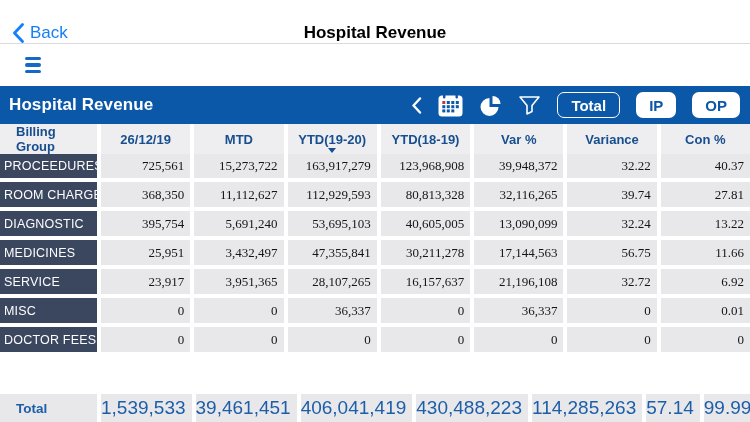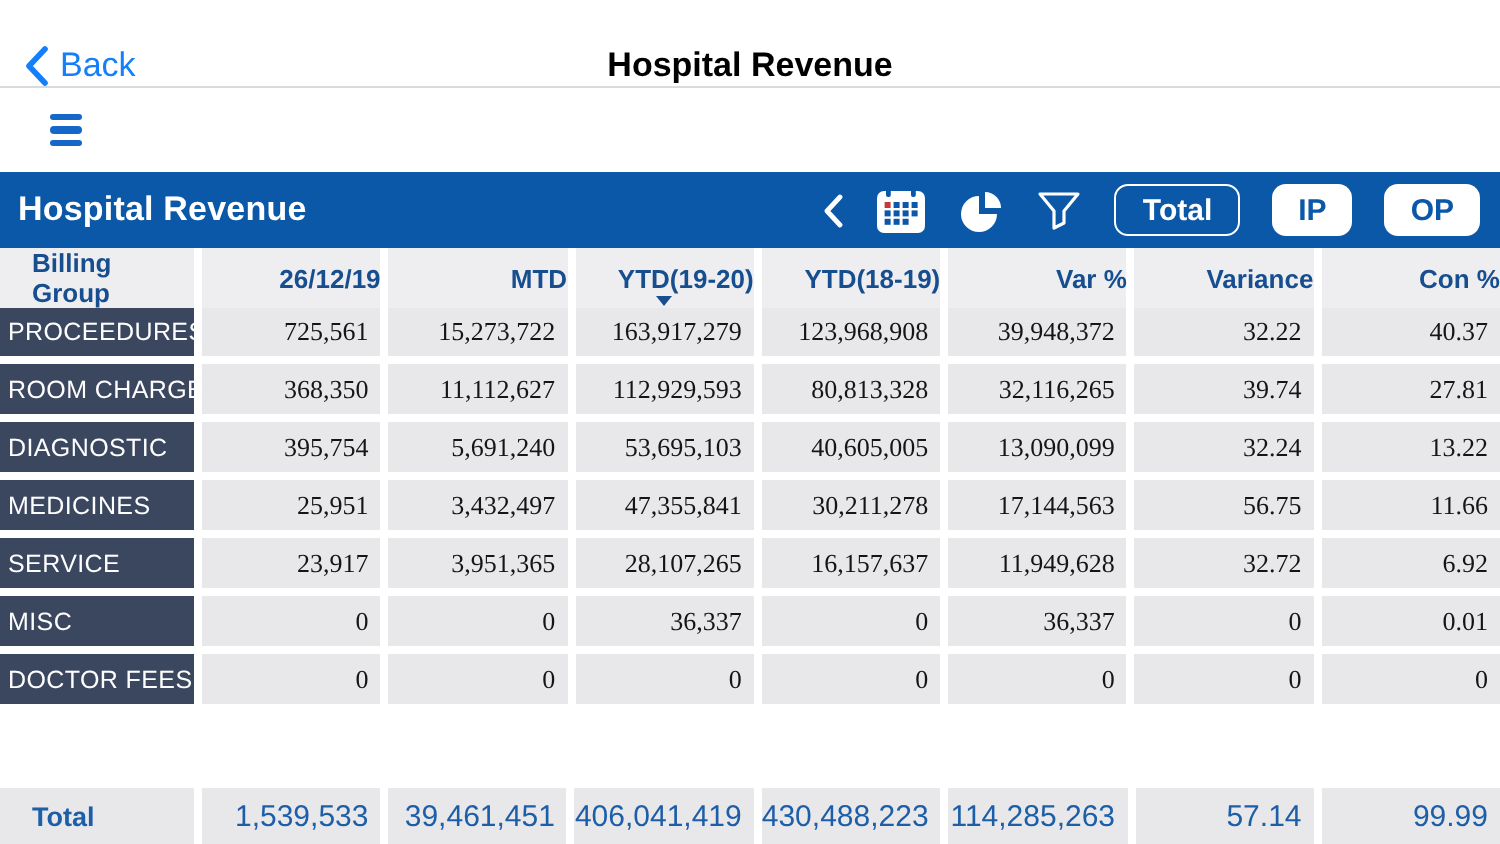--- a/index.html
+++ b/index.html
@@ -28,36 +28,36 @@
   .ico { display:flex; align-items:center; justify-content:center; cursor:pointer; }
   .btn { height:26px; border-radius:7px; font-size:15px; font-weight:600;
          font-family:inherit; padding:0 13px; cursor:pointer; line-height:1; }
   .btn.outline { background:transparent; border:1.5px solid #fff; color:#fff; }
   .btn.solid   { background:#fff; border:none; color:#0B58A8; }
   
   .grid { display:grid; grid-template-columns:97px repeat(7,1fr); gap:4px;
           background:#fff; flex:none; }
   .header-grid { height:28px; }
   .hcell { background:#EEEEF0; color:#174E8F; font-size:13px; font-weight:700;
-           display:flex; align-items:center; justify-content:flex-end; position:relative; }
+           display:flex; align-items:center; justify-content:center; position:relative; }
   .hcell.first { justify-content:flex-start; padding-left:16px; }
   .sort-arrow { position:absolute; bottom:1px; left:50%; transform:translateX(-50%);
                 width:0; height:0; border-left:4px solid transparent;
                 border-right:4px solid transparent; border-top:5px solid #174E8F; }
   .body-grid { grid-auto-rows:25px; margin-top:1px; }
   .lcell { background:#3B475F; color:#FDFDFE; font-size:12.5px; display:flex;
            align-items:center; padding-left:4px; letter-spacing:0.2px; cursor:pointer;
            white-space:nowrap; }
   .ncell { background:#E8E8EA; color:#151517; font-size:13px; display:flex;
            align-items:center; justify-content:flex-end; padding-right:6px;font-family:Liberation Serif, serif; }
   .spacer { flex:1; background:#fff; }
   .total-grid { height:28px; }
   .tlabel { background:#E8E8EA; color:#1D5EA8; font-size:13.5px; font-weight:600;
             display:flex; align-items:center; padding-left:16px; }
-  .tcell  { background:#E8E8EA; color:#1D5EA8; font-size:15px; display:flex;
+  .tcell  { background:#E8E8EA; color:#1D5EA8; font-size:19px; display:flex;
             align-items:center; justify-content:flex-end; padding-right:6px; }
 </style>
 </head>
 <body>
 
 <div class="screen">
 
   <div class="nav">
     <div class="back">
       <span class="ico">
@@ -182,21 +182,21 @@
       <div class="ncell">47,355,841</div>
       <div class="ncell">30,211,278</div>
       <div class="ncell">17,144,563</div>
       <div class="ncell">56.75</div>
       <div class="ncell">11.66</div>
       <div class="lcell">SERVICE</div>
       <div class="ncell">23,917</div>
       <div class="ncell">3,951,365</div>
       <div class="ncell">28,107,265</div>
       <div class="ncell">16,157,637</div>
-      <div class="ncell">11,949,628</div>
+      <div class="ncell">21,196,108</div>
       <div class="ncell">32.72</div>
       <div class="ncell">6.92</div>
       <div class="lcell">MISC</div>
       <div class="ncell">0</div>
       <div class="ncell">0</div>
       <div class="ncell">36,337</div>
       <div class="ncell">0</div>
       <div class="ncell">36,337</div>
       <div class="ncell">0</div>
       <div class="ncell">0.01</div>

